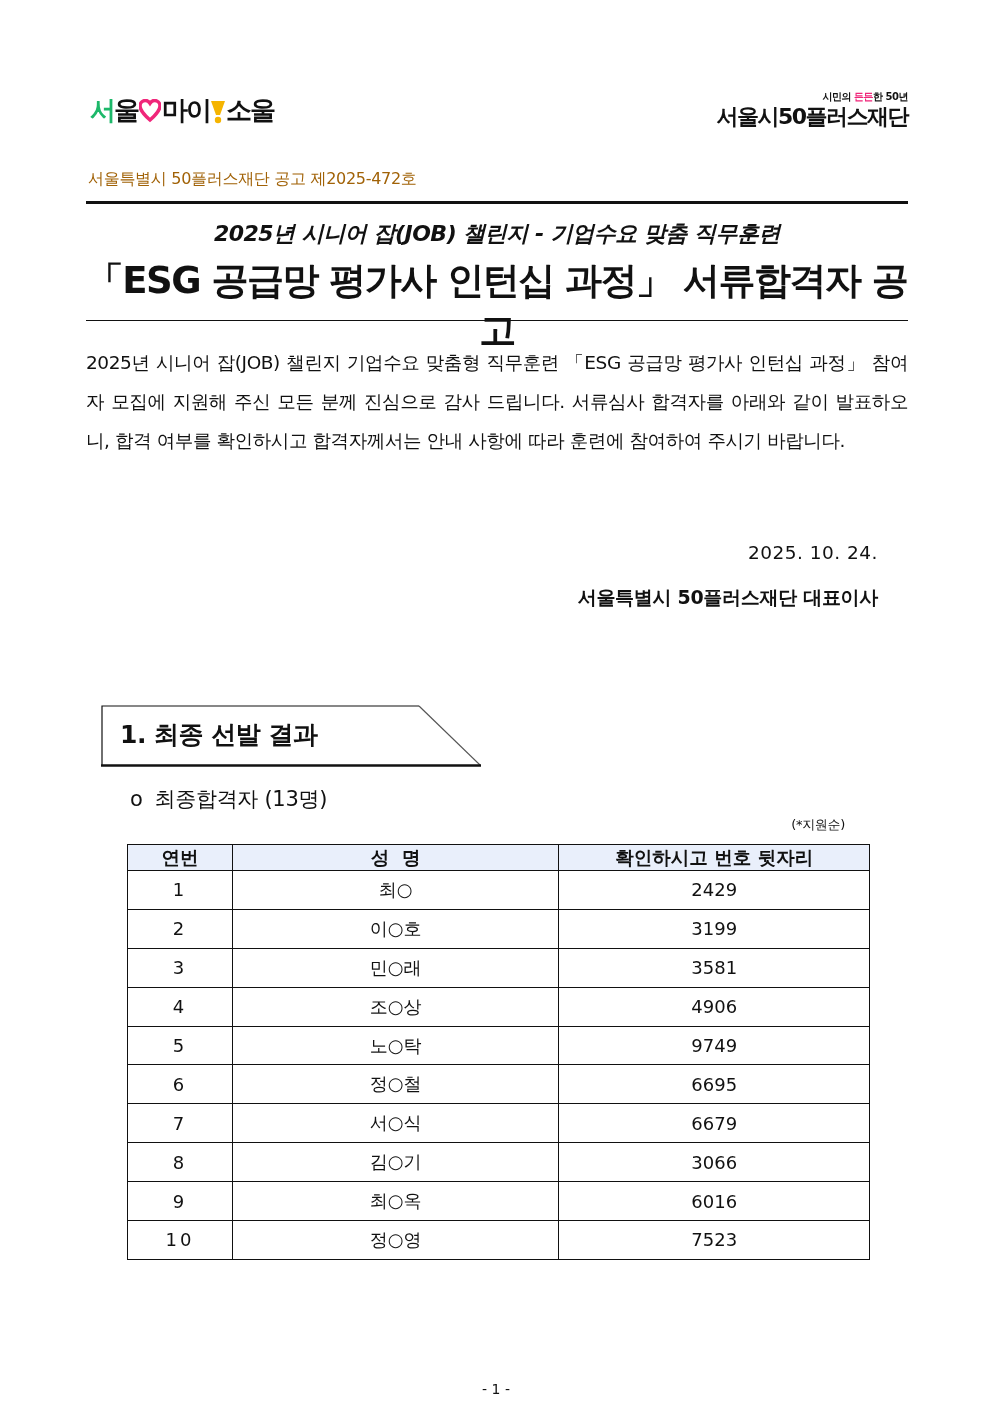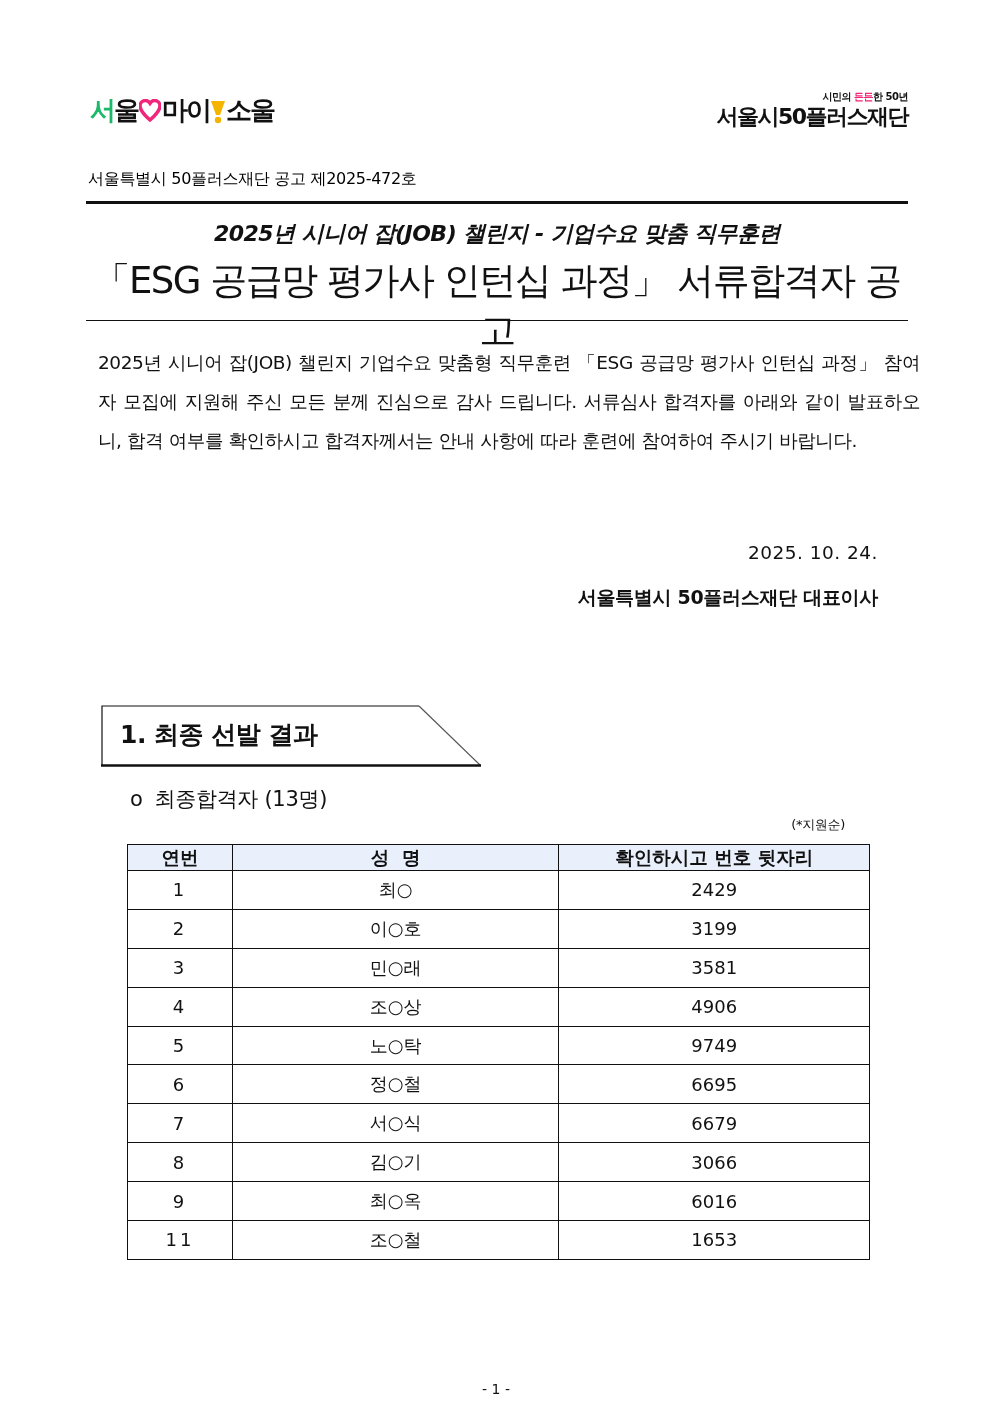--- a/index.html
+++ b/index.html
@@ -14,29 +14,29 @@
     .logo-left .c-black { color: #111; }
     .logo-left .heart { display: inline-block; width: 22px; height: 22px; margin: 0 1px; }
     .logo-left .bang { display: inline-block; width: 14px; height: 24px; margin: 0 1px; }
 
     .logo-right { right: 84px; top: 90px; text-align: right; }
     .logo-right .tag { font-size: 10px; font-weight: 700; letter-spacing: -0.5px; color: #111; }
     .logo-right .tag .hl { color: #f0267a; }
     .logo-right .name { font-size: 22px; font-weight: 900; letter-spacing: -1.5px; color: #111; margin-top: -2px; }
 
     
-    .notice-no { left: 88px; top: 169px; font-size: 16px; letter-spacing: -0.3px; color: #000000; }
+    .notice-no { left: 88px; top: 169px; font-size: 16px; letter-spacing: -0.3px; color: #a16207; }
 
     .rule-thick { left: 86px; top: 201px; width: 822px; height: 3px; background: #111; }
     .rule-thin { left: 86px; top: 320px; width: 822px; height: 1px; background: #111; }
 
     .title-1 { left: 86px; top: 219px; width: 822px; text-align: center; font-size: 22px; font-weight: 700; letter-spacing: -0.5px; font-style: italic; }
-    .title-2 { left: 86px; top: 256px; width: 822px; text-align: center; font-size: 37px; font-weight: 400; letter-spacing: -1.5px; }
+    .title-2 { left: 86px; top: 256px; width: 822px; text-align: center; font-size: 37px; font-weight: 700; letter-spacing: -1.5px; }
 
-    .body-text { left: 86px; top: 343px; width: 822px; font-size: 18.5px; line-height: 39px; text-align: justify; letter-spacing: -0.4px; margin-left: 12px; }
+    .body-text { left: 86px; top: 343px; width: 822px; font-size: 18.5px; line-height: 39px; text-align: justify; letter-spacing: -0.4px; }
 
     .date { right: 114px; top: 542px; font-size: 18.5px; letter-spacing: 0.5px; text-align: right; }
     .signer { right: 114px; top: 585px; font-size: 19px; font-weight: 700; letter-spacing: -0.3px; }
 
     
     .section-box { left: 101px; top: 705px; width: 380px; height: 61px; }
     .section-box svg { position: absolute; left: 0; top: 0; }
     .section-title { position: absolute; left: 19px; top: 13px; font-size: 25px; font-weight: 900; letter-spacing: -0.5px; }
 
     .sub-heading { left: 102px; top: 785px; font-size: 21px; letter-spacing: -0.3px; margin-left: 28px; }
@@ -159,20 +159,20 @@
         <td class="num">8</td>
         <td>김○기</td>
         <td>3066</td>
       </tr>
     <tr>
         <td class="num">9</td>
         <td>최○옥</td>
         <td>6016</td>
       </tr>
     <tr>
-        <td class="num">11</td>
-        <td>조○철</td>
-        <td>1653</td>
+        <td class="num">10</td>
+        <td>정○영</td>
+        <td>7523</td>
       </tr>
   </tbody>
 </table>
 
 <div class="abs page-no">- 1 -</div>
 
 </body></html>

